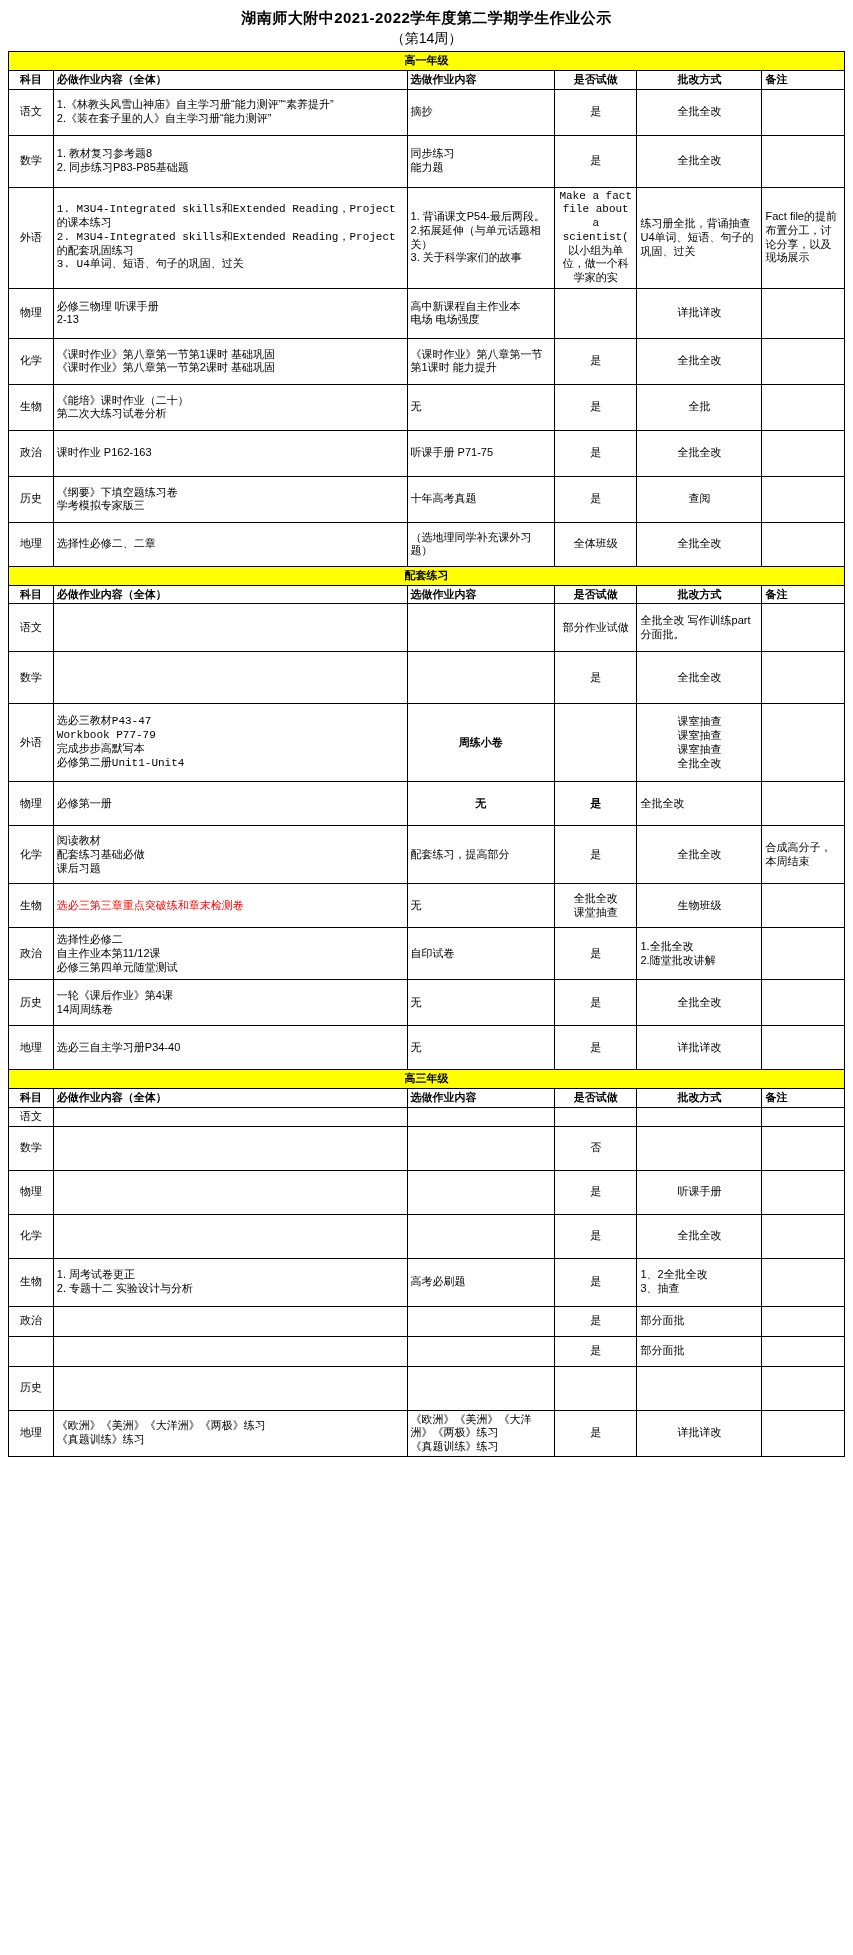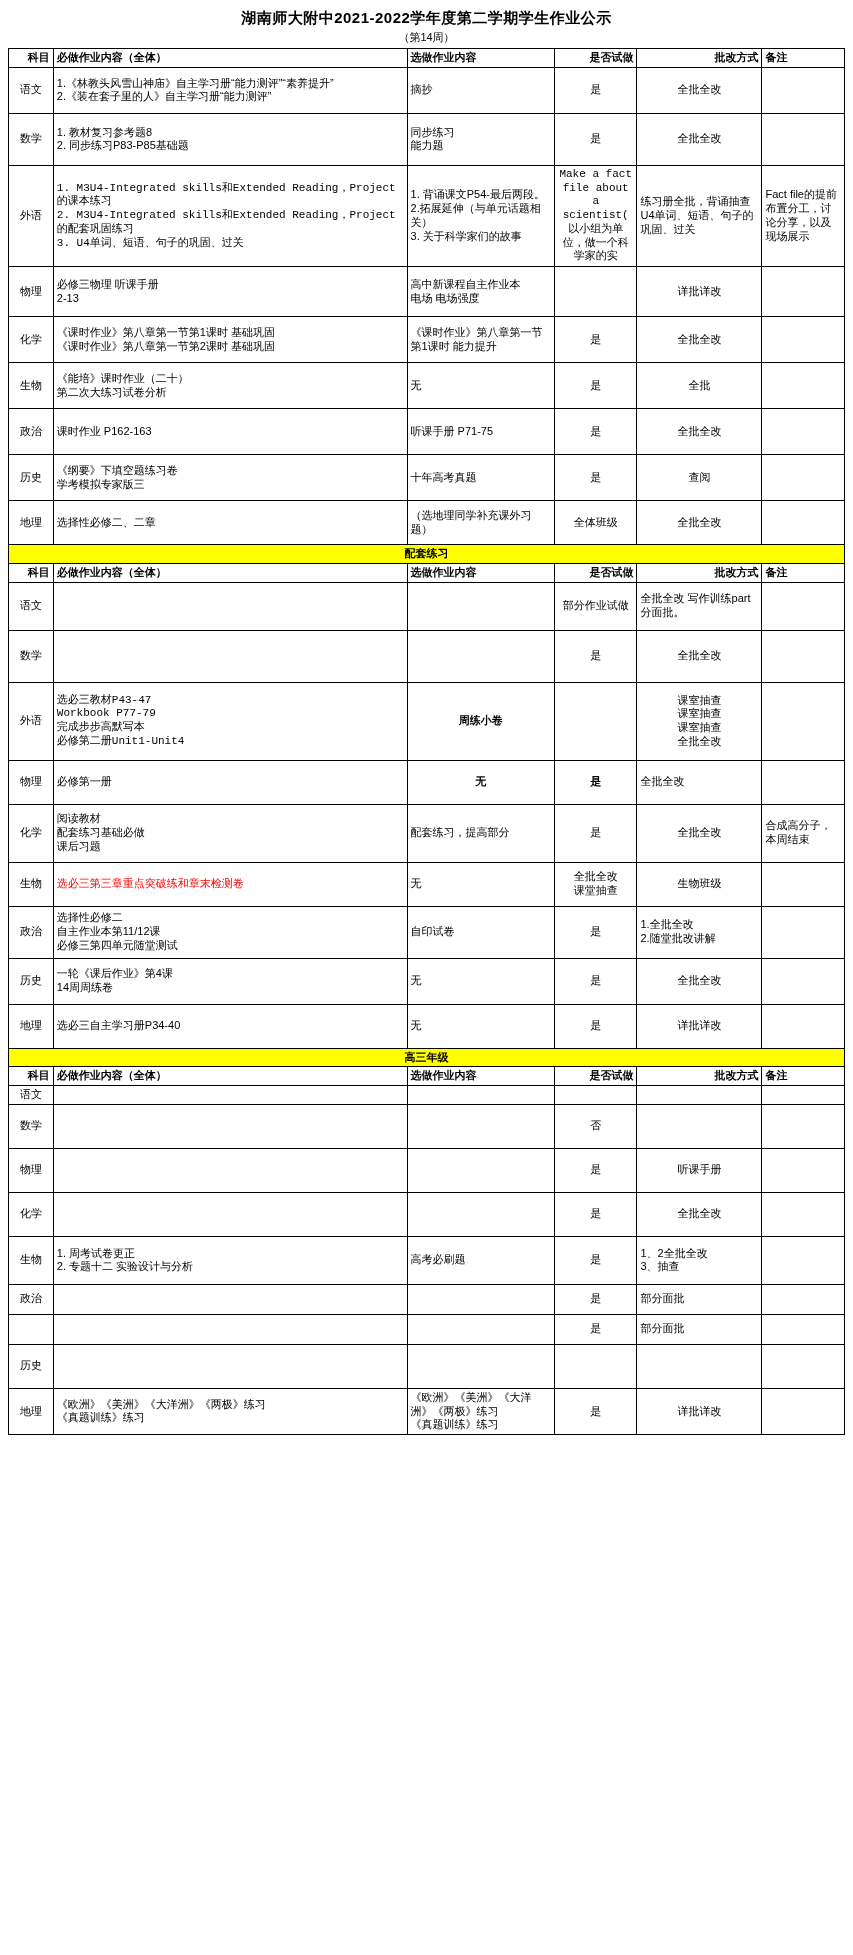--- a/index.html
+++ b/index.html
@@ -19,21 +19,21 @@
   }
   .doc-title {
     text-align: center;
     font-size: 15px;
     font-weight: bold;
     letter-spacing: 0.5px;
     padding: 3px 0 2px 0;
   }
   .doc-subtitle {
     text-align: center;
-    font-size: 11px;
+    font-size: 14px;
     padding-bottom: 3px;
   }
   table.sheet {
     width: 837px;
     border-collapse: collapse;
     table-layout: fixed;
   }
   table.sheet td {
     border: 1px solid #000;
     padding: 2px 3px;
@@ -55,21 +55,21 @@
     text-align: center;
     font-weight: bold;
     font-size: 12px;
     padding: 2px 0;
   }
   .hdr td {
     font-weight: bold;
     font-size: 11.5px;
     padding: 2px 3px;
   }
-  .hdr td.ctr { text-align: right; }
+  .hdr td.ctr { text-align: center; }
   .subject {
     text-align: center;
     font-weight: normal;
     font-size: 12px;
   }
   .ctr { text-align: center; }
   .bold { font-weight: bold; }
   .red { color: #ff0000; font-weight: normal; margin-left: 29px; }
   .mono {
     font-family: "Liberation Mono", "DejaVu Sans Mono", monospace;
@@ -94,20 +94,23 @@
     <colgroup>
       <col class="c-subject">
         <col class="c-required">
         <col class="c-optional">
       <col class="c-test">
         <col class="c-correct">
         <col class="c-remark">
     </colgroup>
     <tbody>
 
+      <tr class="grade-band">
+        <td colspan="6">高一年级</td>
+      </tr>
       <tr class="hdr">
         <td class="ctr">科目</td>
         <td>必做作业内容（全体）</td>
         <td>选做作业内容</td>
         <td class="ctr">是否试做</td>
         <td class="ctr">批改方式</td>
         <td>备注</td>
       </tr>
 
       <tr style="height:46px">

